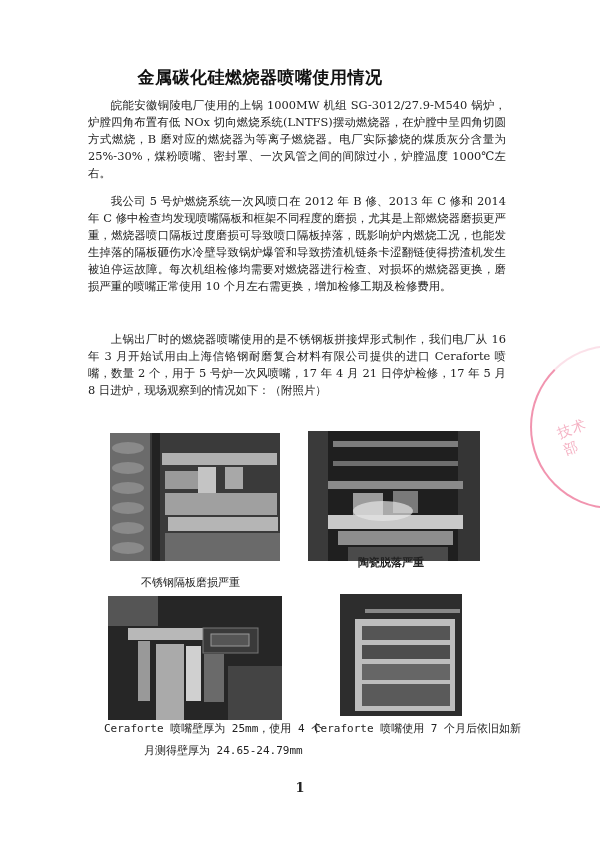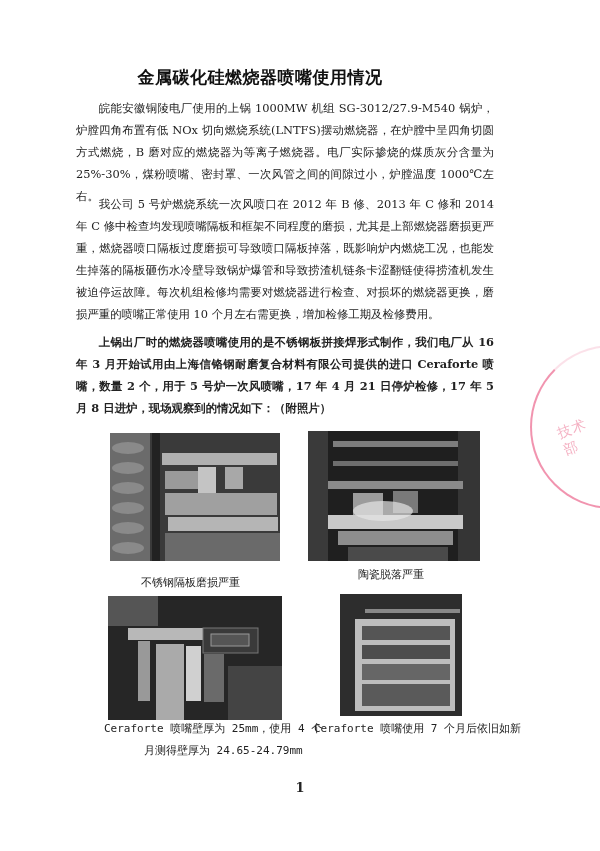--- a/index.html
+++ b/index.html
@@ -1,26 +1,26 @@
 <!DOCTYPE html>
 <html><head>
 <meta charset="utf-8">
 <style>
   html, body { margin: 0; padding: 0; background: #ffffff; }
   body { width: 600px; height: 851px; position: relative; overflow: hidden;
          font-family: "DejaVu Serif", "Liberation Serif", serif; color: #1e1e1e; }
   .title { position: absolute; top: 66px; left: 0; width: 520px; text-align: center;
            font-family: "DejaVu Sans", "Liberation Sans", sans-serif;
            font-size: 17px; font-weight: bold; letter-spacing: 0.5px; color: #111; }
-  .body-text { position: absolute; left: 76px; width: 418px;
-               font-size: 11.4px; line-height: 22px; text-align: justify; color: #222; }
+  .body-text { position: absolute; left: 88px; width: 418px;
+               font-size: 11.4px; line-height: 17px; text-align: justify; color: #222; }
   .body-text p { margin: 0; text-indent: 2em; }
   .p1 { top: 97px; }
   .p2 { top: 193px; }
-  .p3 { top: 331px; font-weight: bold; }
+  .p3 { top: 331px; }
   .photo { position: absolute; background: #333; overflow: hidden; }
   .photo svg { display: block; width: 100%; height: 100%; }
   .caption { position: absolute; font-size: 11px; color: #222; line-height: 22px;
              font-family: "DejaVu Sans Mono", "Liberation Mono", monospace; }
   .caption.cn { font-family: "DejaVu Sans", "Liberation Sans", sans-serif; text-align: center; }
   .page-num { position: absolute; top: 780px; left: 0; width: 600px; text-align: center;
               font-size: 13px; font-weight: bold; color: #222; }
   .stamp { position: absolute; left: 530px; top: 345px; width: 160px; height: 160px;
            border-radius: 50%; border: 2px solid rgba(230, 60, 110, 0.55);
            border-right-color: transparent; border-top-color: rgba(230,60,110,0.15); }
@@ -77,21 +77,21 @@
     <rect x="45" y="62" width="30" height="22" fill="#9c9c9c"></rect>
     <rect x="85" y="60" width="25" height="22" fill="#7a7a7a"></rect>
     <rect x="20" y="84" width="135" height="14" fill="#c9c9c9"></rect>
     <ellipse cx="75" cy="80" rx="30" ry="10" fill="#e6e6e6" opacity="0.7"></ellipse>
     <rect x="30" y="100" width="115" height="14" fill="#8d8d8d"></rect>
     <rect x="40" y="116" width="100" height="14" fill="#4a4a4a"></rect>
   </svg>
 </div>
 
 <div class="caption cn" style="left:141px; top:572px;">不锈钢隔板磨损严重</div>
-<div class="caption cn" style="left:358px; top:564px;">陶瓷脱落严重</div>
+<div class="caption cn" style="left:358px; top:552px;font-weight:bold;">陶瓷脱落严重</div>
 
 <div class="photo" style="left:108px; top:596px; width:174px; height:124px;">
   <svg viewBox="0 0 174 124" preserveAspectRatio="none">
     <rect width="174" height="124" fill="#262626"></rect>
     <rect x="0" y="0" width="50" height="30" fill="#555"></rect>
     <rect x="20" y="32" width="75" height="12" fill="#b8b8b8"></rect>
     <rect x="95" y="32" width="55" height="25" fill="#3a3a3a" stroke="#777"></rect>
     <rect x="103" y="38" width="38" height="12" fill="#555" stroke="#999"></rect>
     <rect x="30" y="45" width="12" height="60" fill="#999"></rect>
     <rect x="48" y="48" width="28" height="76" fill="#aaaaaa"></rect>

